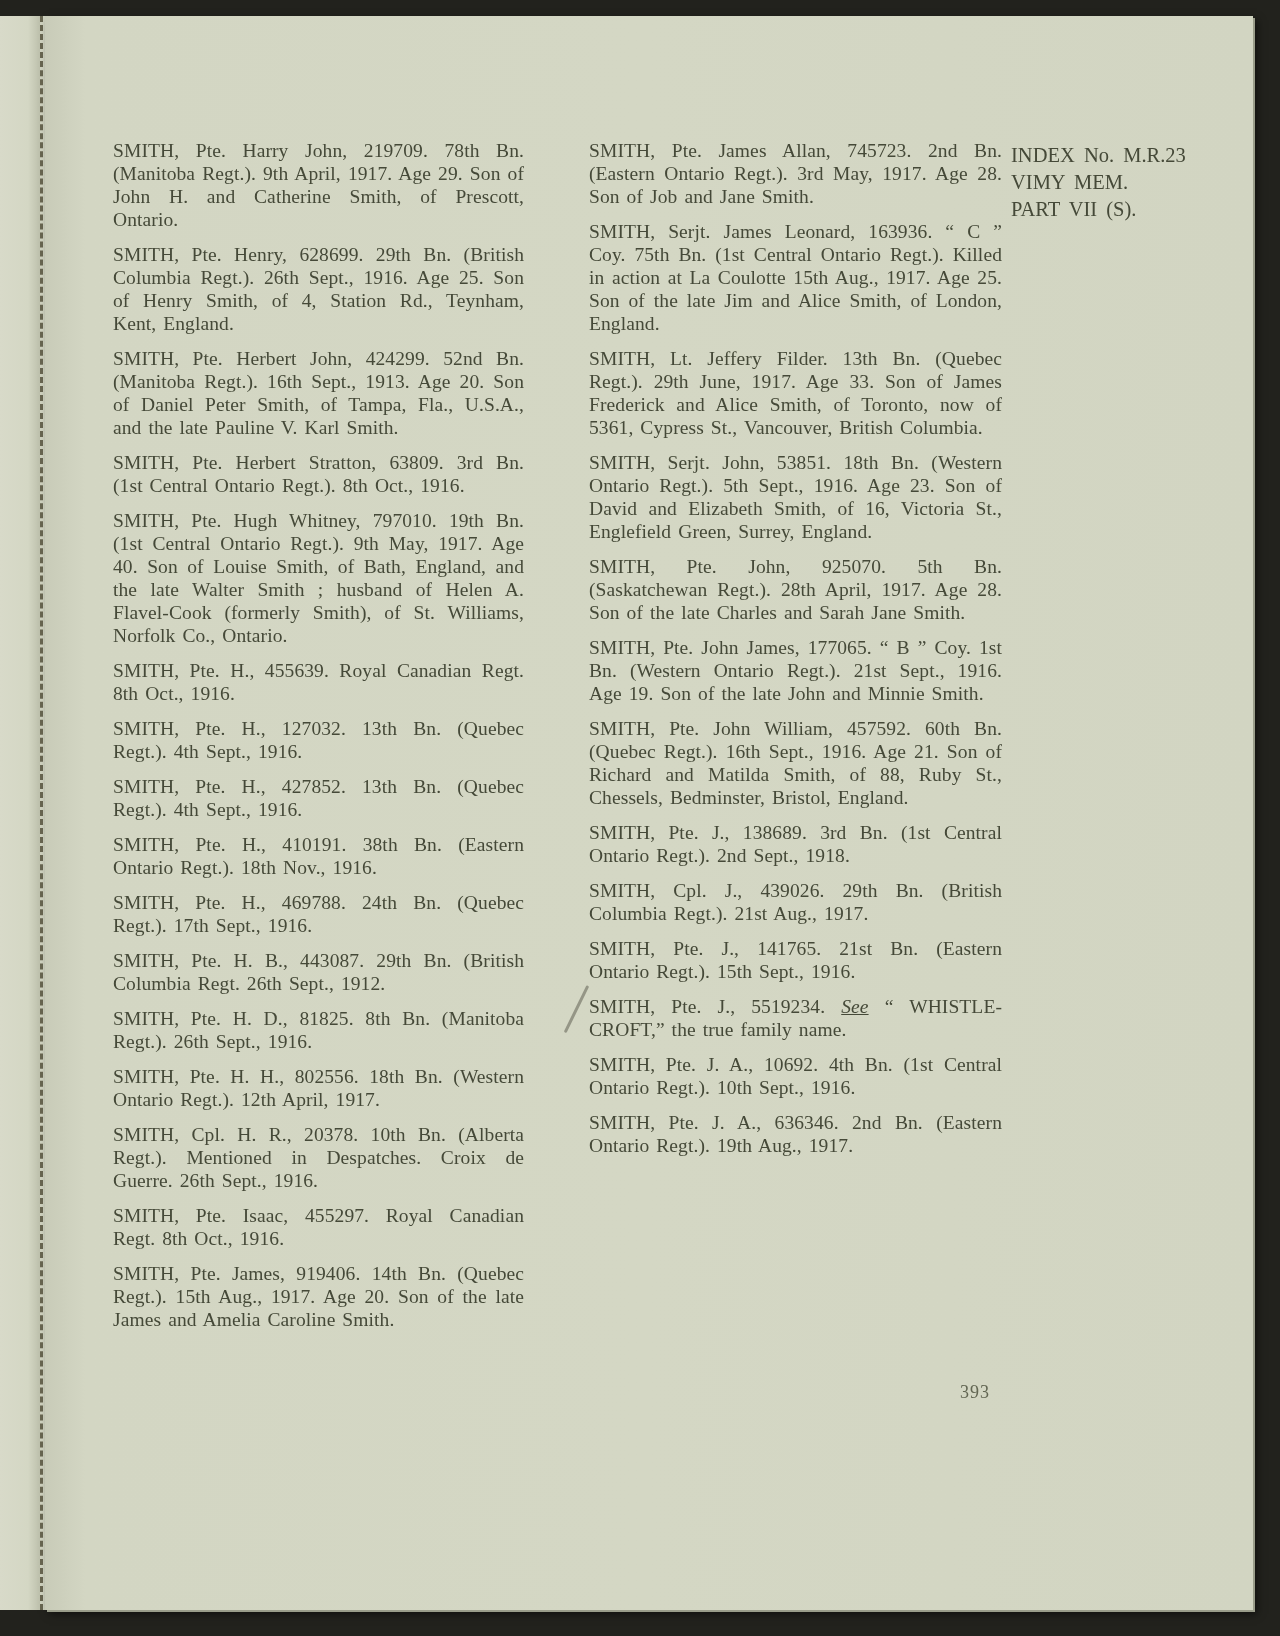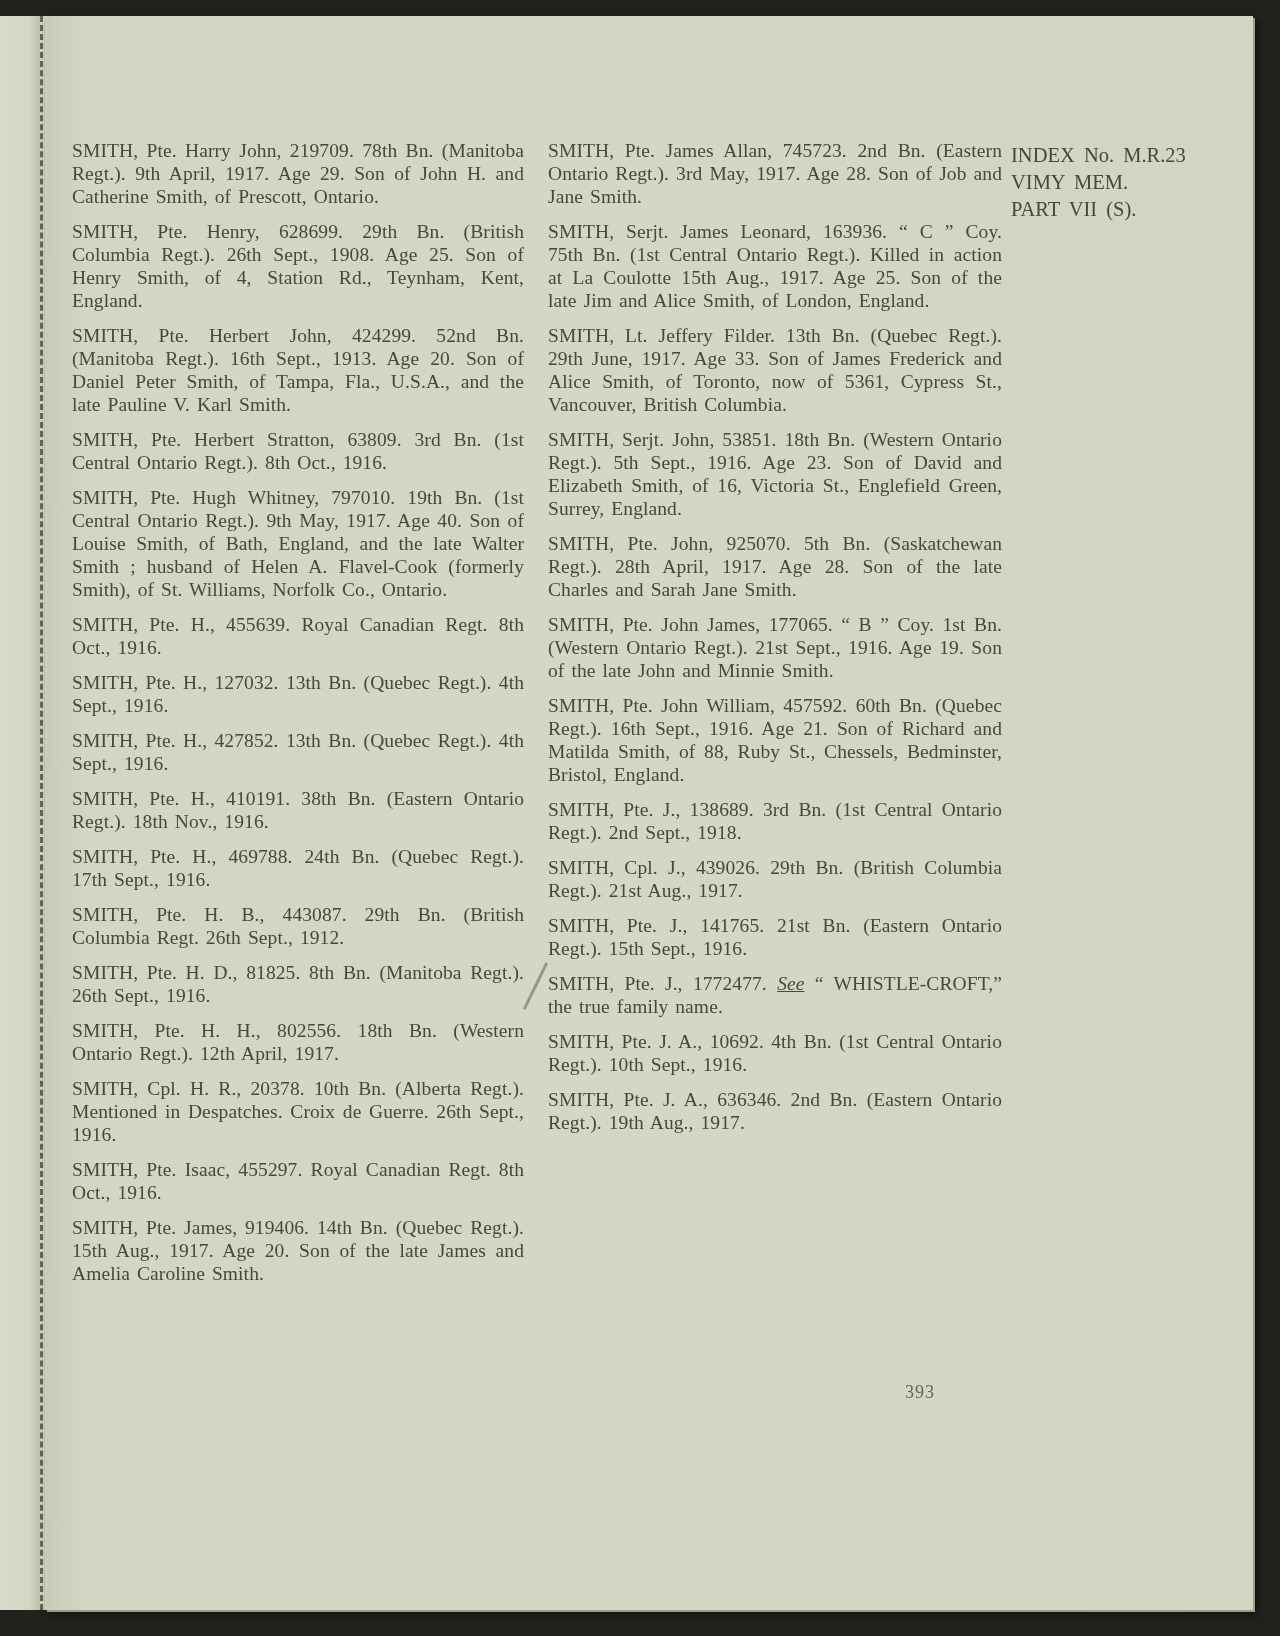--- a/index.html
+++ b/index.html
@@ -52,20 +52,21 @@
     line-height: 23px;
     letter-spacing: 0.1px;
     word-spacing: 2px;
   }
   .col-left  { left: 27px;  width: 452px; }
   .col-right { left: 503px; width: 454px; }
   .entry {
     position: relative;
     text-align: justify;
     margin-bottom: 12px;
+    margin-left: 41px;
   }
   .entry .italic { font-style: italic; text-decoration: underline; }
   .pencil-mark {
     position: absolute;
     left: -14px;
     top: -12px;
     width: 2.5px;
     height: 52px;
     background: rgba(96, 96, 84, 0.55);
     transform: rotate(26deg);
@@ -80,21 +81,21 @@
     font-size: 20.5px;
     line-height: 27px;
     word-spacing: 4px;
     white-space: nowrap;
   }
   .page-number {
     position: absolute;
     left: 860px;
     top: 1366px;
     width: 140px;
-    text-align: left;
+    text-align: center;
     color: #626652;
     font-size: 18px;
     letter-spacing: 1px;
   }
 </style>
 </head>
 <body>
 
 <div class="scan">
   <div class="adjacent-page"></div>
@@ -103,21 +104,21 @@
   <div class="page">
 
     <div class="index-header">
       <div>INDEX No. M.R.23</div>
       <div>VIMY MEM.</div>
       <div>PART VII (S).</div>
     </div>
 
     <div class="col col-left" id="col-left">
         <div class="entry">SMITH, Pte. Harry John, 219709. 78th Bn. (Manitoba Regt.). 9th April, 1917. Age 29. Son of John H. and Catherine Smith, of Prescott, Ontario.</div>
-        <div class="entry">SMITH, Pte. Henry, 628699. 29th Bn. (British Columbia Regt.). 26th Sept., 1908. Age 25. Son of Henry Smith, of 4, Station Rd., Teynham, Kent, England.</div>
+        <div class="entry">SMITH, Pte. Henry, 628699. 29th Bn. (British Columbia Regt.). 26th Sept., 1916. Age 25. Son of Henry Smith, of 4, Station Rd., Teynham, Kent, England.</div>
         <div class="entry">SMITH, Pte. Herbert John, 424299. 52nd Bn. (Manitoba Regt.). 16th Sept., 1913. Age 20. Son of Daniel Peter Smith, of Tampa, Fla., U.S.A., and the late Pauline V. Karl Smith.</div>
         <div class="entry">SMITH, Pte. Herbert Stratton, 63809. 3rd Bn. (1st Central Ontario Regt.). 8th Oct., 1916.</div>
         <div class="entry">SMITH, Pte. Hugh Whitney, 797010. 19th Bn. (1st Central Ontario Regt.). 9th May, 1917. Age 40. Son of Louise Smith, of Bath, England, and the late Walter Smith ; husband of Helen A. Flavel-Cook (formerly Smith), of St. Williams, Norfolk Co., Ontario.</div>
         <div class="entry">SMITH, Pte. H., 455639. Royal Canadian Regt. 8th Oct., 1916.</div>
         <div class="entry">SMITH, Pte. H., 127032. 13th Bn. (Quebec Regt.). 4th Sept., 1916.</div>
         <div class="entry">SMITH, Pte. H., 427852. 13th Bn. (Quebec Regt.). 4th Sept., 1916.</div>
         <div class="entry">SMITH, Pte. H., 410191. 38th Bn. (Eastern Ontario Regt.). 18th Nov., 1916.</div>
         <div class="entry">SMITH, Pte. H., 469788. 24th Bn. (Quebec Regt.). 17th Sept., 1916.</div>
         <div class="entry">SMITH, Pte. H. B., 443087. 29th Bn. (British Columbia Regt. 26th Sept., 1912.</div>
         <div class="entry">SMITH, Pte. H. D., 81825. 8th Bn. (Manitoba Regt.). 26th Sept., 1916.</div>
@@ -130,20 +131,20 @@
         <div class="entry">SMITH, Pte. James Allan, 745723. 2nd Bn. (Eastern Ontario Regt.). 3rd May, 1917. Age 28. Son of Job and Jane Smith.</div>
         <div class="entry">SMITH, Serjt. James Leonard, 163936. “ C ” Coy. 75th Bn. (1st Central Ontario Regt.). Killed in action at La Coulotte 15th Aug., 1917. Age 25. Son of the late Jim and Alice Smith, of London, England.</div>
         <div class="entry">SMITH, Lt. Jeffery Filder. 13th Bn. (Quebec Regt.). 29th June, 1917. Age 33. Son of James Frederick and Alice Smith, of Toronto, now of 5361, Cypress St., Vancouver, British Columbia.</div>
         <div class="entry">SMITH, Serjt. John, 53851. 18th Bn. (Western Ontario Regt.). 5th Sept., 1916. Age 23. Son of David and Elizabeth Smith, of 16, Victoria St., Englefield Green, Surrey, England.</div>
         <div class="entry">SMITH, Pte. John, 925070. 5th Bn. (Saskatchewan Regt.). 28th April, 1917. Age 28. Son of the late Charles and Sarah Jane Smith.</div>
         <div class="entry">SMITH, Pte. John James, 177065. “ B ” Coy. 1st Bn. (Western Ontario Regt.). 21st Sept., 1916. Age 19. Son of the late John and Minnie Smith.</div>
         <div class="entry">SMITH, Pte. John William, 457592. 60th Bn. (Quebec Regt.). 16th Sept., 1916. Age 21. Son of Richard and Matilda Smith, of 88, Ruby St., Chessels, Bedminster, Bristol, England.</div>
         <div class="entry">SMITH, Pte. J., 138689. 3rd Bn. (1st Central Ontario Regt.). 2nd Sept., 1918.</div>
         <div class="entry">SMITH, Cpl. J., 439026. 29th Bn. (British Columbia Regt.). 21st Aug., 1917.</div>
         <div class="entry">SMITH, Pte. J., 141765. 21st Bn. (Eastern Ontario Regt.). 15th Sept., 1916.</div>
-        <div class="entry"><span class="pencil-mark"></span><span>SMITH, Pte. J., 1772477. </span><span class="italic">See</span><span> “ WHISTLE-CROFT,” the true family name.</span></div>
+        <div class="entry"><span class="pencil-mark"></span><span>SMITH, Pte. J., 5519234. </span><span class="italic">See</span><span> “ WHISTLE-CROFT,” the true family name.</span></div>
         <div class="entry">SMITH, Pte. J. A., 10692. 4th Bn. (1st Central Ontario Regt.). 10th Sept., 1916.</div>
         <div class="entry">SMITH, Pte. J. A., 636346. 2nd Bn. (Eastern Ontario Regt.). 19th Aug., 1917.</div>
       </div>
 
     <div class="page-number">393</div>
   </div>
 </div>
 
 </body></html>

